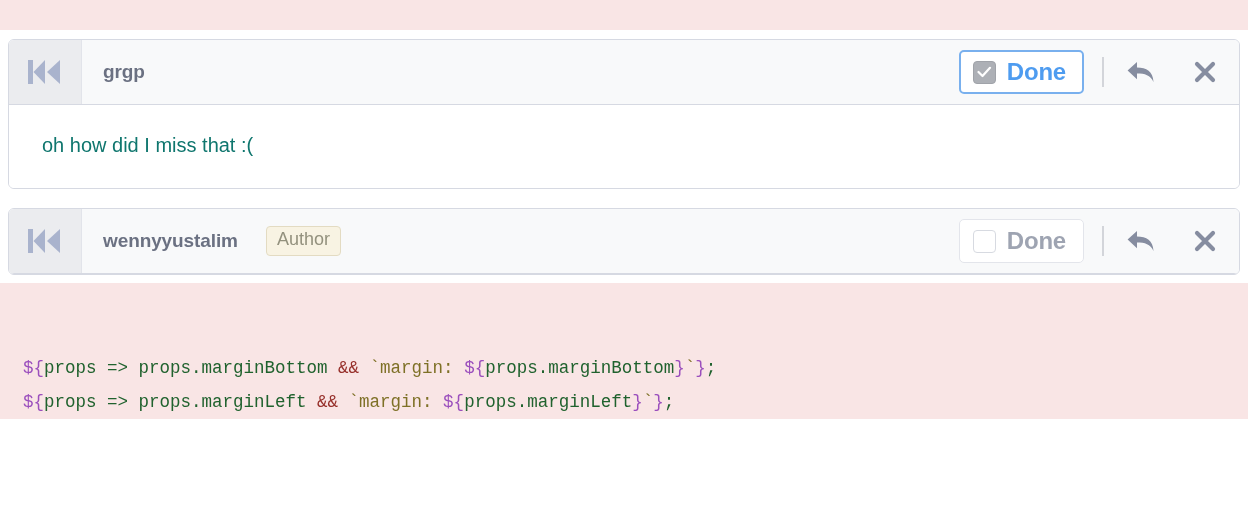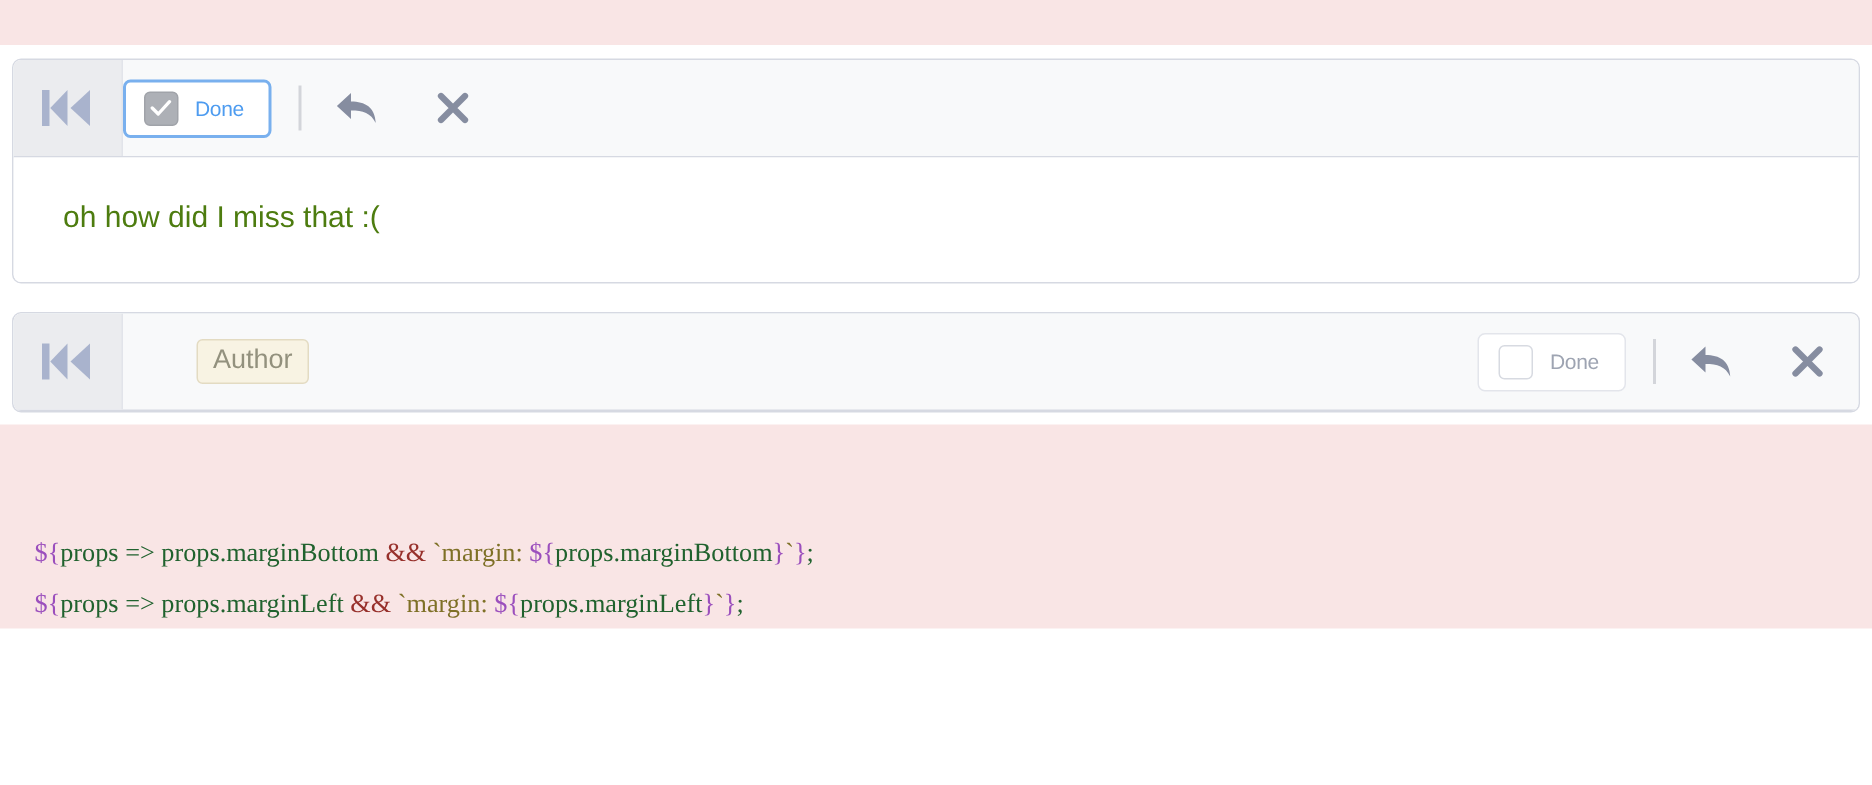--- a/index.html
+++ b/index.html
@@ -24,21 +24,20 @@
     line-height: 34px;
     white-space: pre;
     overflow: hidden;
   }
   .code-block.top {
     height: 30px;
     padding-top: 0px;
   }
   .code-block.bottom {
     height: 136px;
-    font-family: Liberation Serif, serif;
   }
   .code-line {
     padding-left: 23px;
     letter-spacing: 0px;
   }
   .tok-interp   { color: #9b4fbd; }
   .tok-ident    { color: #20622e; }
   .tok-amp      { color: #97302b; }
   .tok-str      { color: #7e7026; }
   .tok-punct    { color: #9b4fbd; }
@@ -139,22 +138,22 @@
     background: #adb0b6;
     border: 1px solid #a0a3a9;
     color: #ffffff;
   }
   .done-check.unchecked {
     background: #ffffff;
     border: 1px solid #d7dae1;
   }
   .done-check svg { display: block; }
   .done-label {
-    font-size: 14px;
-    font-weight: normal;
+    font-size: 24px;
+    font-weight: bold;
     letter-spacing: -0.2px;
   }
   .done-label.active { color: #4e9cf0; }
   .done-label.inactive { color: #9ea4b2; }
 
   .divider {
     width: 2px;
     height: 30px;
     background: #d3d5da;
     margin: 0 22px 0 18px;
@@ -170,21 +169,21 @@
   }
   .icon-btn svg { display: block; }
   .icon-reply { margin-right: 35px; }
 
   .comment-body {
     padding: 28px 0 30px 33px;
     background: #ffffff;
   }
   .comment-text {
     font-size: 20px;
-    color: #4d7c0f;
+    color: #0f766e;
     line-height: 1.25;
   }
 </style>
 </head>
 <body>
 
 <div class="code-block top">
   
 </div>
 
@@ -193,20 +192,24 @@
   <div class="comment-card">
     <div class="comment-header">
       <div class="avatar-cell">
         <span class="avatar-glyph">
           <svg width="34" height="26" viewBox="0 0 34 26">
             <rect x="0" y="1" width="5" height="24" fill="currentColor"></rect>
             <path d="M17 1 L17 25 L5.5 13 Z" fill="currentColor"></path>
             <path d="M32 1 L32 25 L19 13 Z" fill="currentColor"></path>
           </svg>
         </span>
+      </div>
+      <div class="header-main">
+        <span class="username">grgp</span>
+
       </div>
       <div class="header-actions">
         <div class="done-btn focused">
           <span class="done-check checked">
             <svg width="15" height="12" viewBox="0 0 15 12">
               <path d="M1.5 6 L5.5 10 L13 1.8" stroke="currentColor" stroke-width="2.2" fill="none" stroke-linecap="round" stroke-linejoin="round"></path>
             </svg>
           </span>
           <span class="done-label active">Done</span>
         </div>
@@ -233,20 +236,21 @@
       <div class="avatar-cell">
         <span class="avatar-glyph">
           <svg width="34" height="26" viewBox="0 0 34 26">
             <rect x="0" y="1" width="5" height="24" fill="currentColor"></rect>
             <path d="M17 1 L17 25 L5.5 13 Z" fill="currentColor"></path>
             <path d="M32 1 L32 25 L19 13 Z" fill="currentColor"></path>
           </svg>
         </span>
       </div>
       <div class="header-main">
+        <span class="username">wennyyustalim</span>
         <span class="author-badge">Author</span>
       </div>
       <div class="header-actions">
         <div class="done-btn">
           <span class="done-check unchecked">
             <svg width="15" height="12" viewBox="0 0 15 12" style="visibility: hidden;">
               <path d="M1.5 6 L5.5 10 L13 1.8" stroke="currentColor" stroke-width="2.2" fill="none" stroke-linecap="round" stroke-linejoin="round"></path>
             </svg>
           </span>
           <span class="done-label inactive">Done</span>

